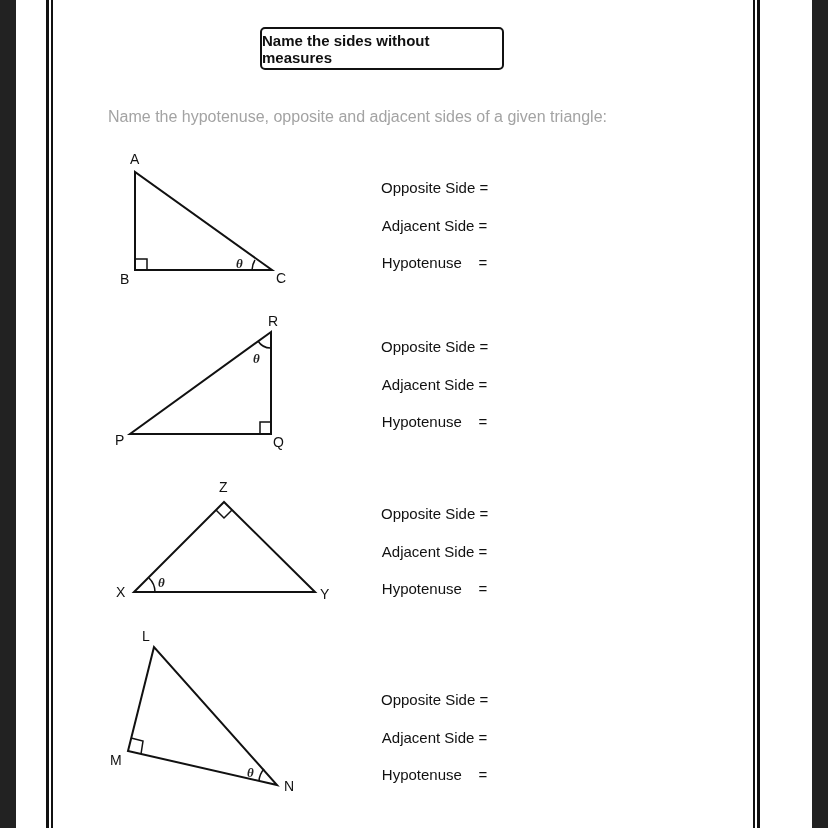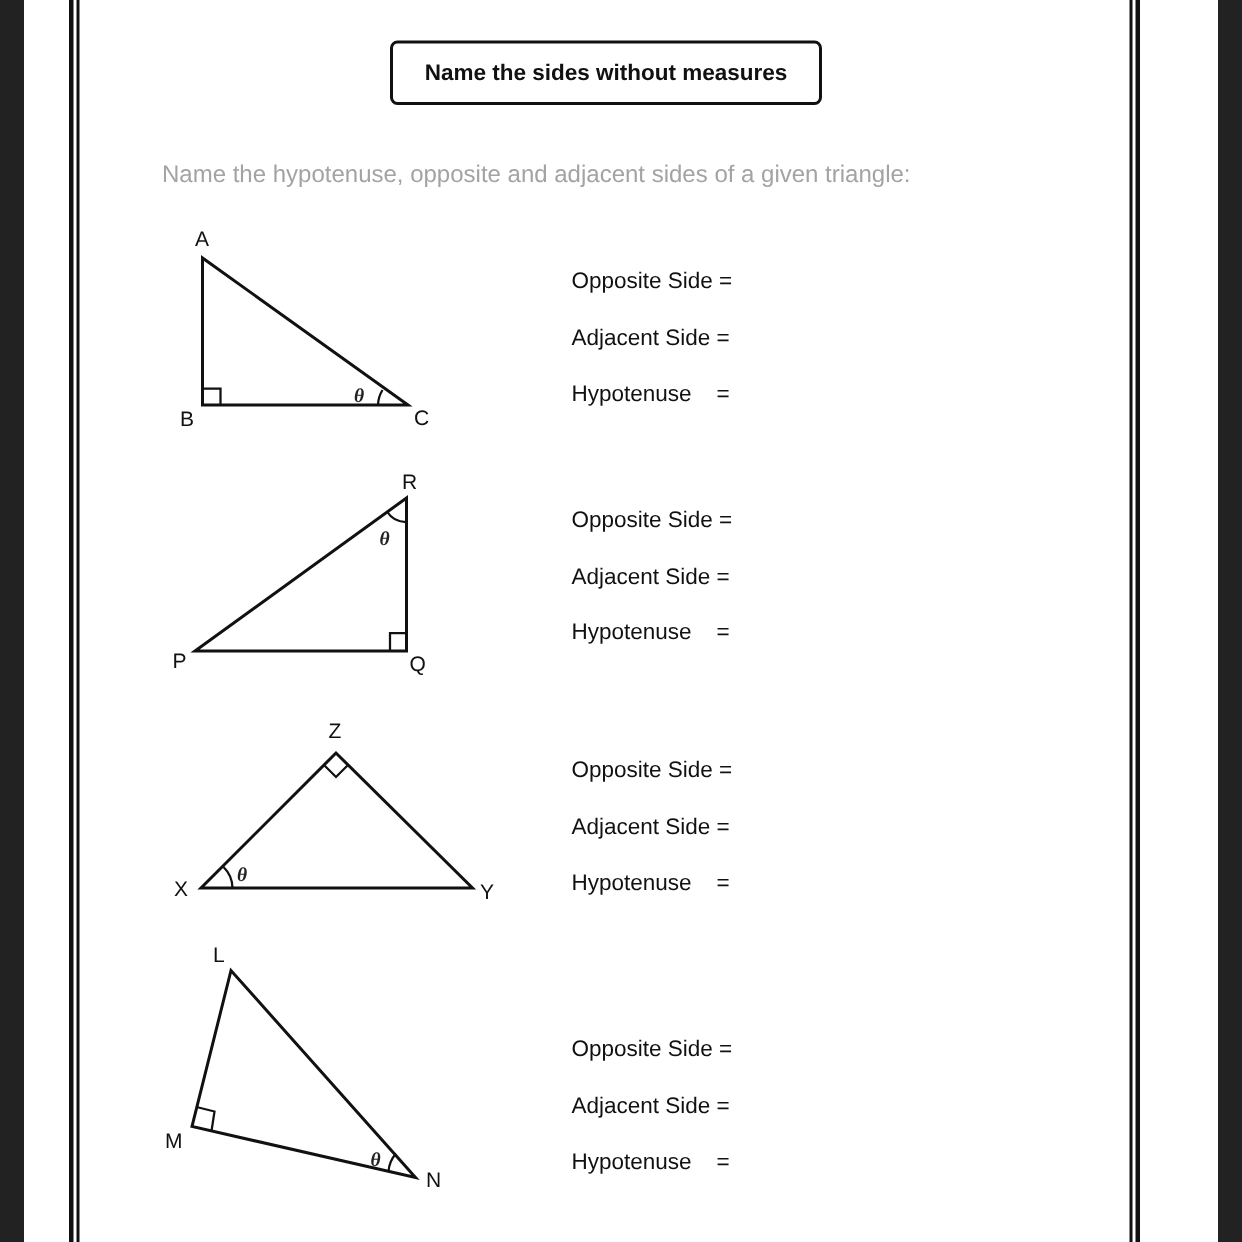--- a/index.html
+++ b/index.html
@@ -1,22 +1,22 @@
 <!DOCTYPE html>
 <html><head>
 <meta charset="utf-8">
 <style>
   html, body { margin:0; padding:0; }
   body { width:828px; height:828px; background:#222222; position:relative; overflow:hidden; font-family:"Liberation Sans", sans-serif; }
   .page { position:absolute; left:16px; top:0; width:796px; height:828px; background:#ffffff; }
   .border-outer { position:absolute; left:46px; top:-10px; width:714px; height:850px; border-left:3px solid #111; border-right:3px solid #111; box-sizing:border-box; }
   .border-inner { position:absolute; left:51px; top:-10px; width:704px; height:850px; border-left:2px solid #111; border-right:2px solid #111; box-sizing:border-box; }
-  .title-box { position:absolute; left:260px; top:27px; width:288px; height:43px; border:2px solid #111; border-radius:5px; box-sizing:border-box; display:flex; align-items:center; justify-content:center; font-weight:bold; font-size:15px; color:#111; }
+  .title-box { position:absolute; left:260px; top:27px; width:244px; height:43px; border:2px solid #111; border-radius:5px; box-sizing:border-box; display:flex; align-items:center; justify-content:center; font-weight:bold; font-size:15px; color:#111; }
   .instr { position:absolute; left:108px; top:108px; font-size:16px; color:#a3a3a3; }
-  .answers { position:absolute; left:381px; font-size:15px; color:#111; }
+  .answers { position:absolute; left:381px; font-size:15px; color:#111;text-align:center; }
   .answers div { height:37.5px; line-height:20px; }
   svg.tri { position:absolute; left:0; top:0; }
   svg text { font-family:"Liberation Sans", sans-serif; font-size:14px; fill:#111; }
   svg text.theta { font-family:"Liberation Serif", serif; font-style:italic; font-weight:bold; font-size:13px; fill:#222; }
 </style>
 </head>
 <body>
 
 <div class="page"></div>
 <div class="border-outer"></div>

